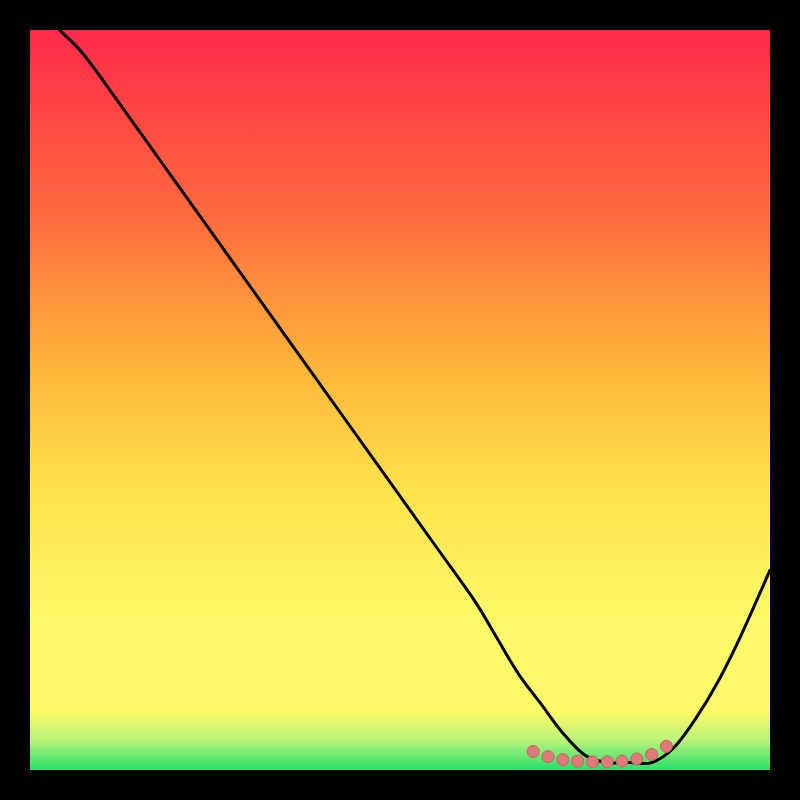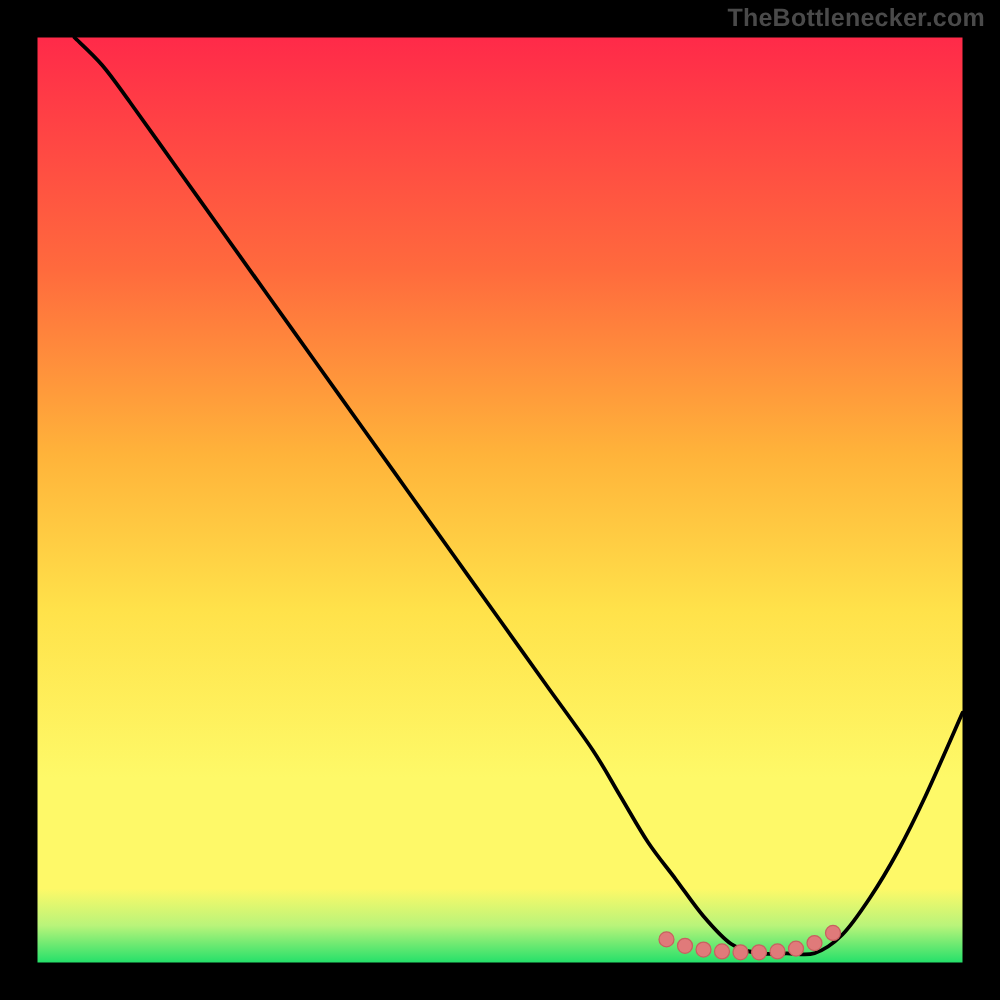--- a/index.html
+++ b/index.html
@@ -31,21 +31,20 @@
     position: absolute;
     left: 0;
     top: 0;
   }
 </style>
 </head>
 <body>
 
 <div class="stage">
 
-  <div class="watermark">TheBottlenecker.com</div>
 
   <svg id="chart-svg" width="800" height="800" viewBox="0 0 800 800">
     <defs>
       <linearGradient id="bg-grad" x1="0" y1="0" x2="0" y2="1">
 
       <stop offset="0%" stop-color="#ff2a49"></stop>
           <stop offset="25%" stop-color="#ff6a3d"></stop>
           <stop offset="45%" stop-color="#ffb33a"></stop>
           <stop offset="62%" stop-color="#ffe24a"></stop>
           <stop offset="80%" stop-color="#fef968"></stop>

